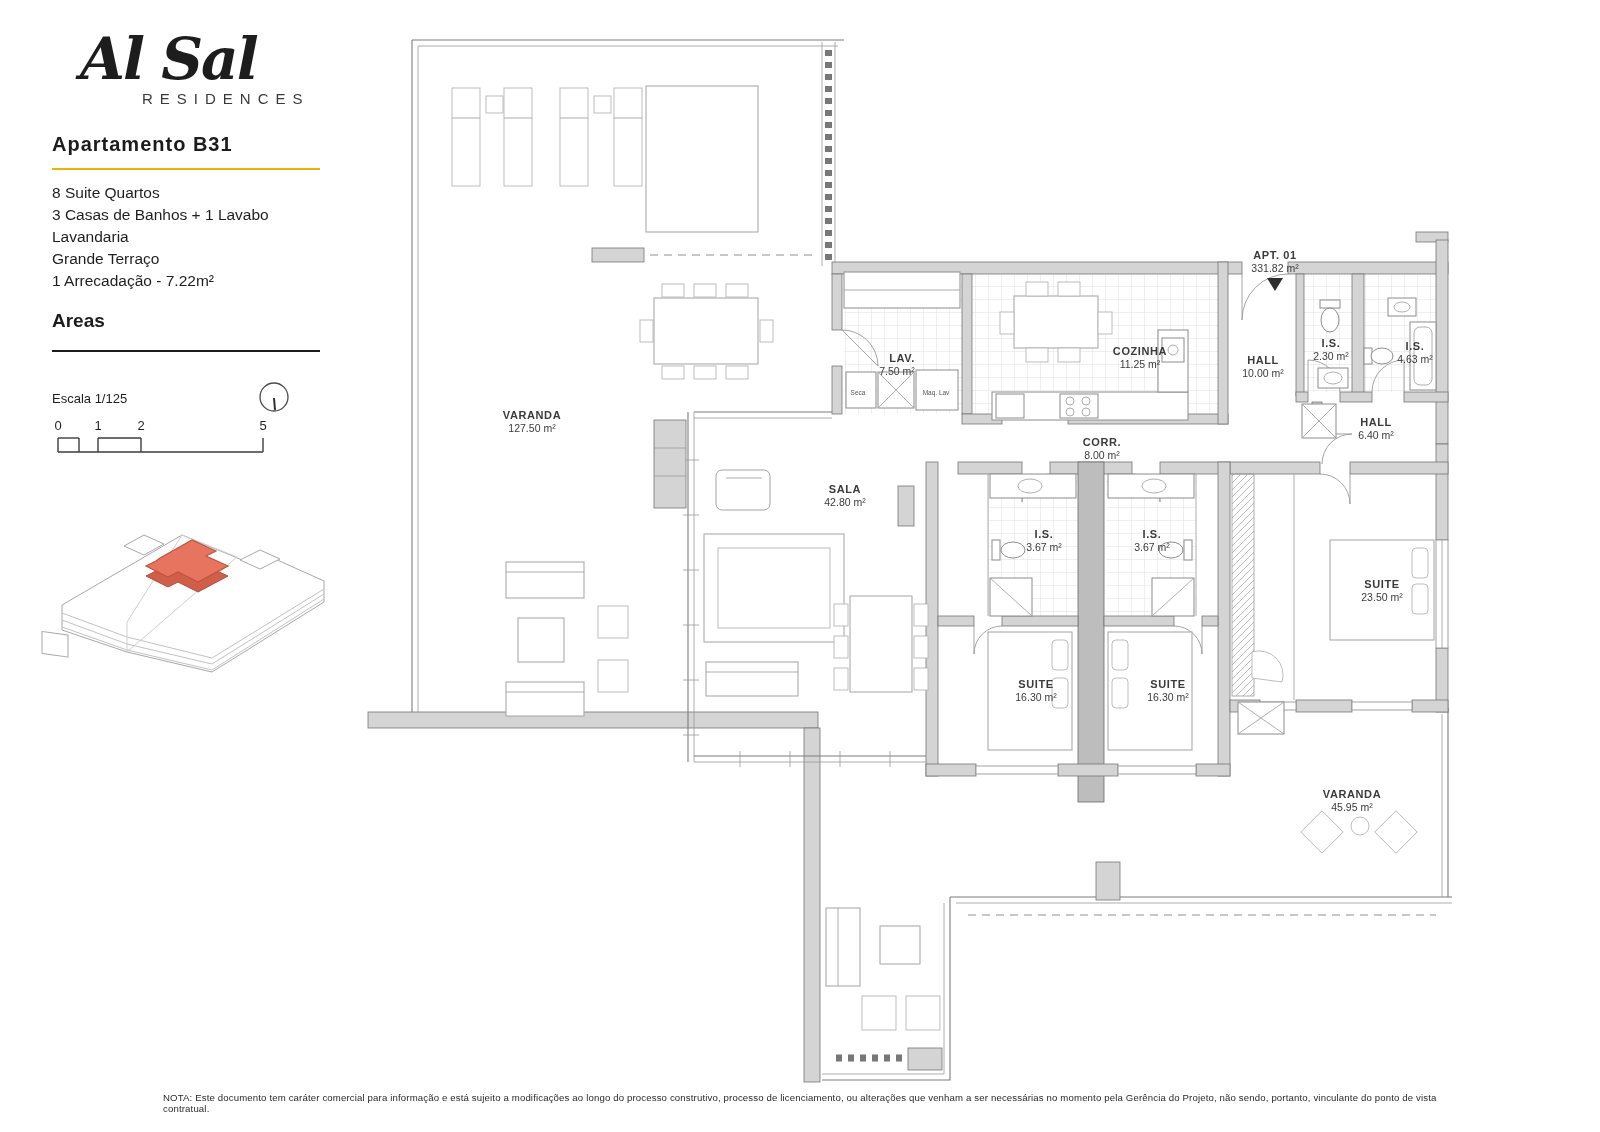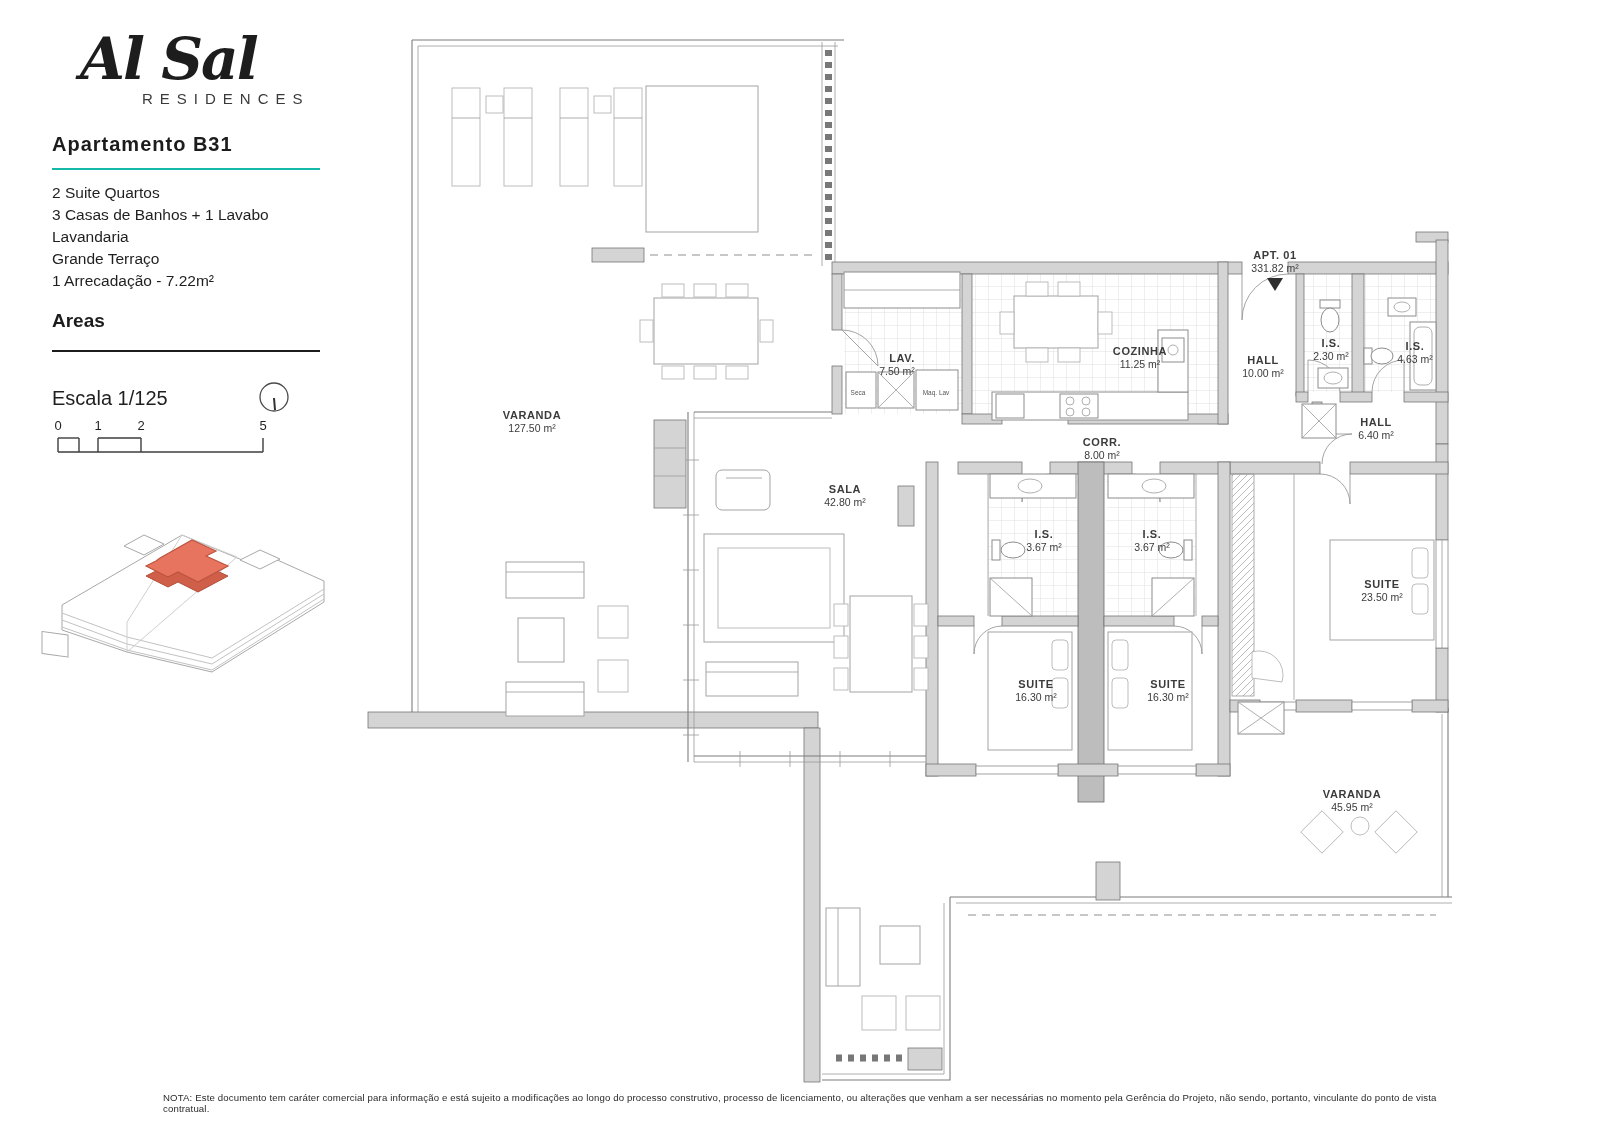--- a/index.html
+++ b/index.html
@@ -4,28 +4,28 @@
 <style>
   * { margin:0; padding:0; box-sizing:border-box; }
   html,body { width:1600px; height:1132px; background:#ffffff; font-family:"Liberation Sans", sans-serif; color:#222; overflow:hidden; }
   #stage { position:relative; width:1600px; height:1132px; background:#fff; }
 
   
   .sidebar { position:absolute; left:52px; top:30px; width:280px; }
   .logo { padding-left:28px; margin-bottom:18px; }
   .logo-script { font-family:"DejaVu Serif", serif; font-style:italic; font-weight:bold; font-size:58px; line-height:1; color:#1d1d1d; letter-spacing:-2px; }
   .logo-sub { font-size:15px; letter-spacing:7px; color:#3a3a3a; margin-top:2px; padding-left:62px; }
-  .apt-title { font-size:20px; font-weight:bold; letter-spacing:1px; color:#1c1c1c; border-bottom:2px solid #14b8a6; padding-bottom:12px; margin-top:26px; width:268px; }
+  .apt-title { font-size:20px; font-weight:bold; letter-spacing:1px; color:#1c1c1c; border-bottom:2px solid #eab308; padding-bottom:12px; margin-top:26px; width:268px; }
   .features { list-style:none; margin-top:12px; }
   .features li { font-size:15.5px; line-height:22px; color:#1f1f1f; }
   .areas-title { font-size:19px; font-weight:bold; color:#1c1c1c; border-bottom:2px solid #1c1c1c; padding-bottom:18px; margin-top:18px; width:268px; }
   .areas { margin-top:10px; }
   .areas div { font-size:15.5px; line-height:23px; color:#1f1f1f; }
   .scale-row { display:flex; align-items:center; margin-top:28px; width:240px; }
-  .scale-label { font-size:20px; color:#1f1f1f; }
+  .scale-label { font-size:13px; color:#1f1f1f; }
   .scale-row svg { margin-left:auto; }
   .scalebar-wrap { margin-top:2px; }
   .scalebar-wrap text { font-size:13px; fill:#1f1f1f; font-family:"Liberation Sans", sans-serif; }
   .building-wrap { margin-top:16px; margin-left:-20px; }
 
   
   #plan-svg { position:absolute; left:0; top:0; width:1600px; height:1132px; }
   .wall { fill:#d4d4d4; stroke:#757575; stroke-width:0.8; }
   .wall-dark { fill:#bdbdbd; stroke:#6a6a6a; stroke-width:0.8; }
   .thin { stroke:#7d7d7d; stroke-width:1.1; fill:none; }
@@ -388,21 +388,21 @@
 
   <aside class="sidebar">
     <div class="logo">
       <div class="logo-script">Al Sal</div>
       <div class="logo-sub">RESIDENCES</div>
     </div>
 
     <h1 class="apt-title">Apartamento  B31</h1>
 
     <ul class="features">
-      <li>2 Suite Quartos</li>
+      <li>8 Suite Quartos</li>
       <li>3 Casas de Banhos + 1 Lavabo</li>
       <li>Lavandaria</li>
       <li>Grande Terraço</li>
       <li>1 Arrecadação - 7.22m²</li>
     </ul>
 
     <h2 class="areas-title">Areas</h2>
 
     <div class="scale-row">
       <span class="scale-label">Escala 1/125</span>

